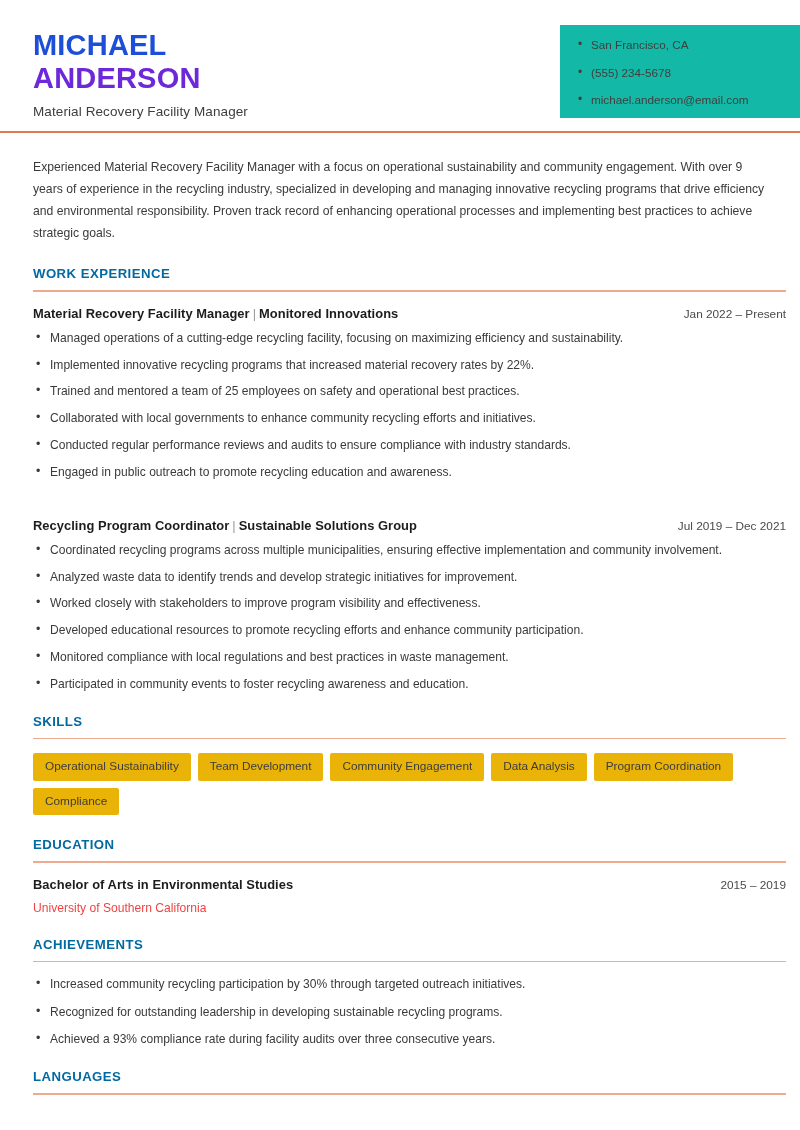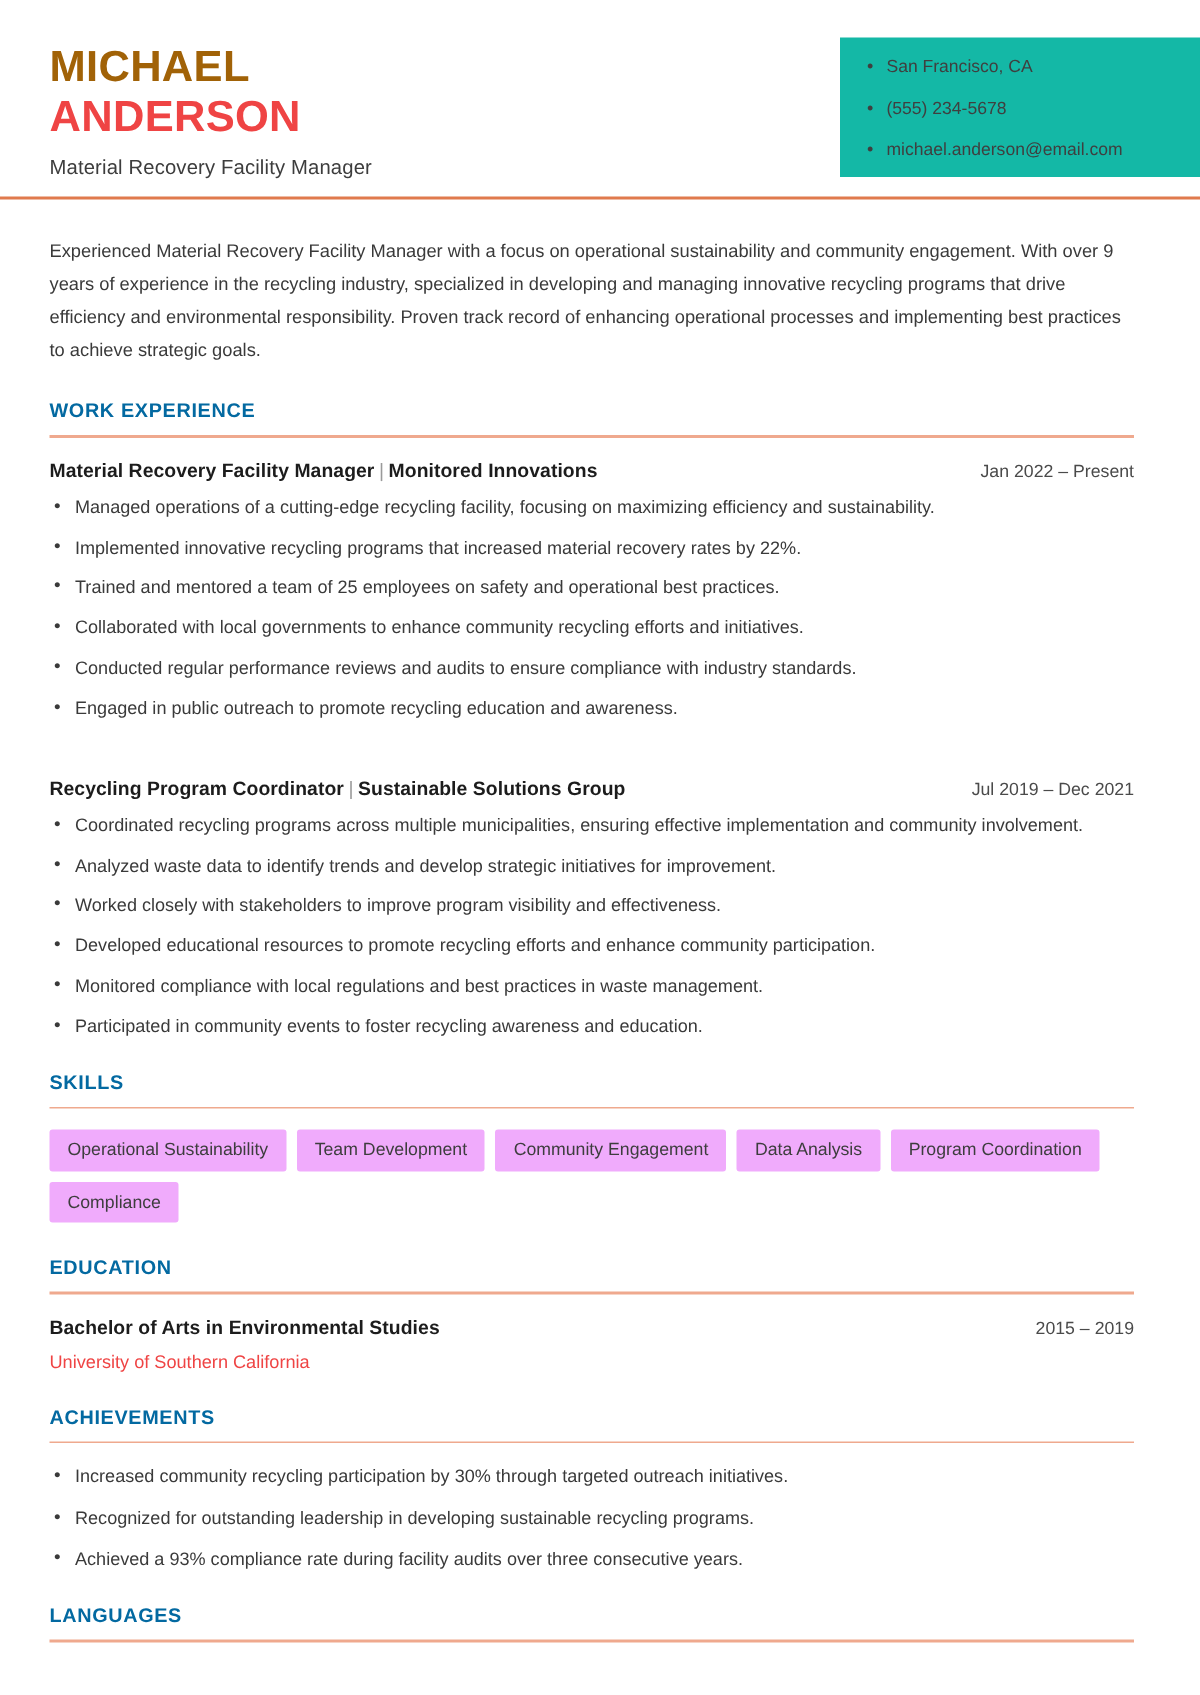--- a/index.html
+++ b/index.html
@@ -28,22 +28,22 @@
     height: 100%;
   }
   .identity { padding-left: 33px; padding-top: 5px; }
 
   .name-line {
     font-size: 29px;
     font-weight: bold;
     letter-spacing: 0.2px;
     line-height: 1.13;
   }
-  .name-first { color: #a16207; }
-  .name-last  { color: #ef4444; }
+  .name-first { color: #1d4ed8; }
+  .name-last  { color: #6d28d9; }
 
   .job-title {
     margin-top: 9px;
     font-size: 13.5px;
     color: #3d3d3d;
     font-weight: normal;
     letter-spacing: 0.1px;
   }
 
   .contact-box {
@@ -75,21 +75,21 @@
 
   .header-rule {
     position: absolute;
     left: 0; right: 0;
     bottom: 0;
     height: 2px;
     background: #e07a4d;
   }
 
   
-  .content { padding: 0 44px 0 33px; }
+  .content { padding: 0 14px 0 33px; }
 
   .summary {
     font-size: 12.2px;
     line-height: 1.81;
     color: #3a3a3a;
     padding-top: 23px;
     text-align: left;
     max-width: 735px;
   }
 
@@ -160,21 +160,21 @@
     color: #3a3a3a;
   }
 
   
   .chips {
     display: flex;
     flex-wrap: wrap;
     gap: 7px 7px;
   }
   .chip {
-    background: #f0abfc;
+    background: #eab308;
     color: #3d3d3d;
     font-size: 11.8px;
     padding: 7px 12px 7px 12px;
     border-radius: 2px;
     line-height: 1.15;
     white-space: nowrap;
   }
 
   .section-achievements ul.bullets li { margin-bottom: 11px; }
 </style>

